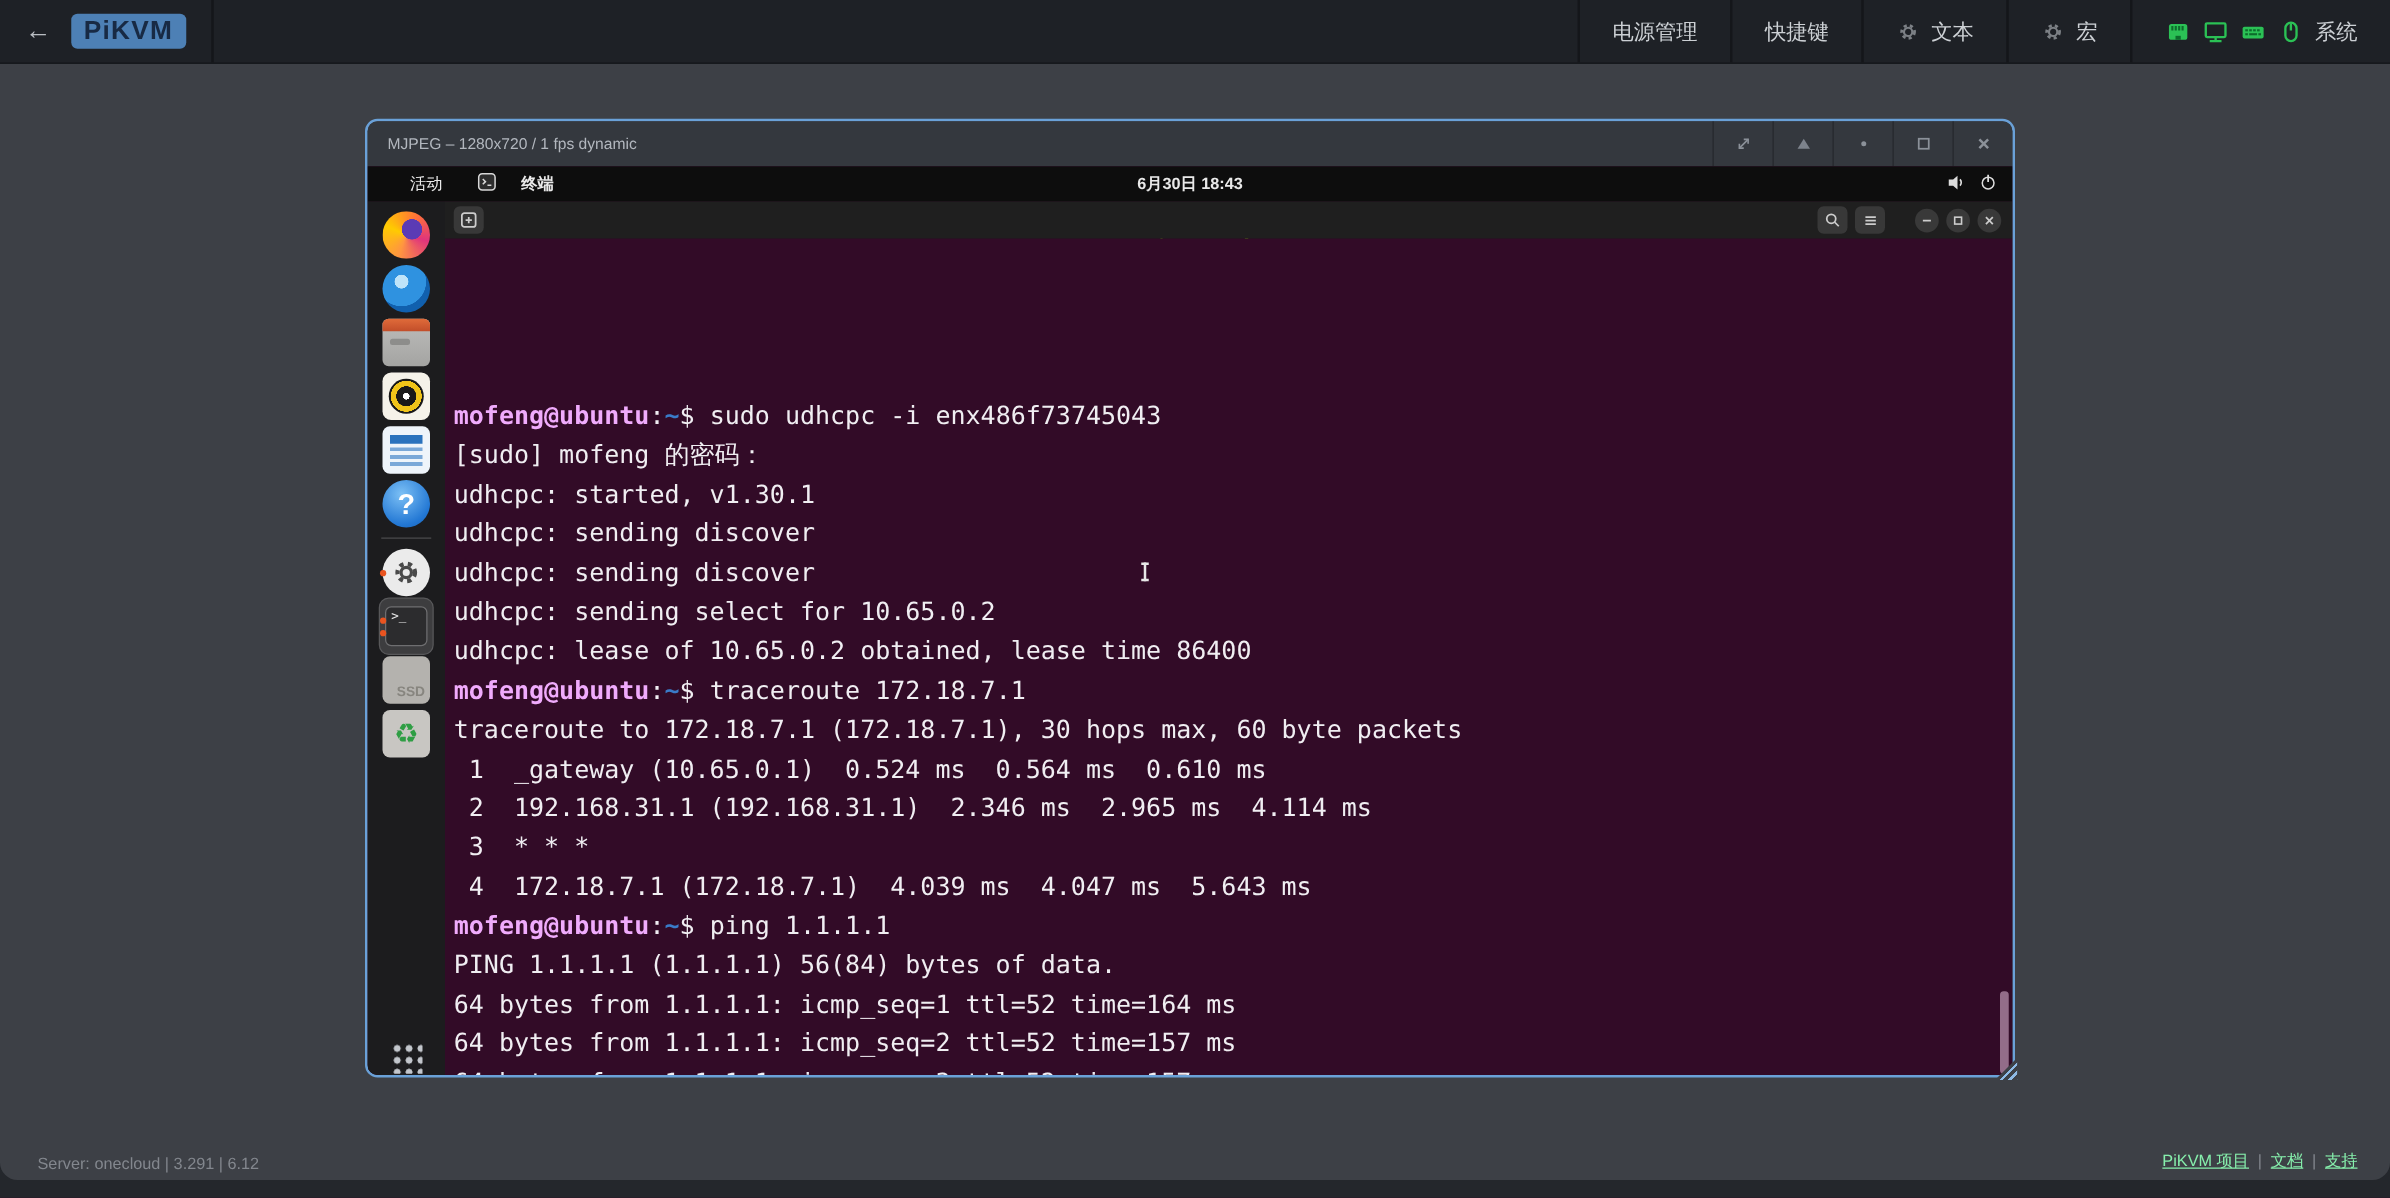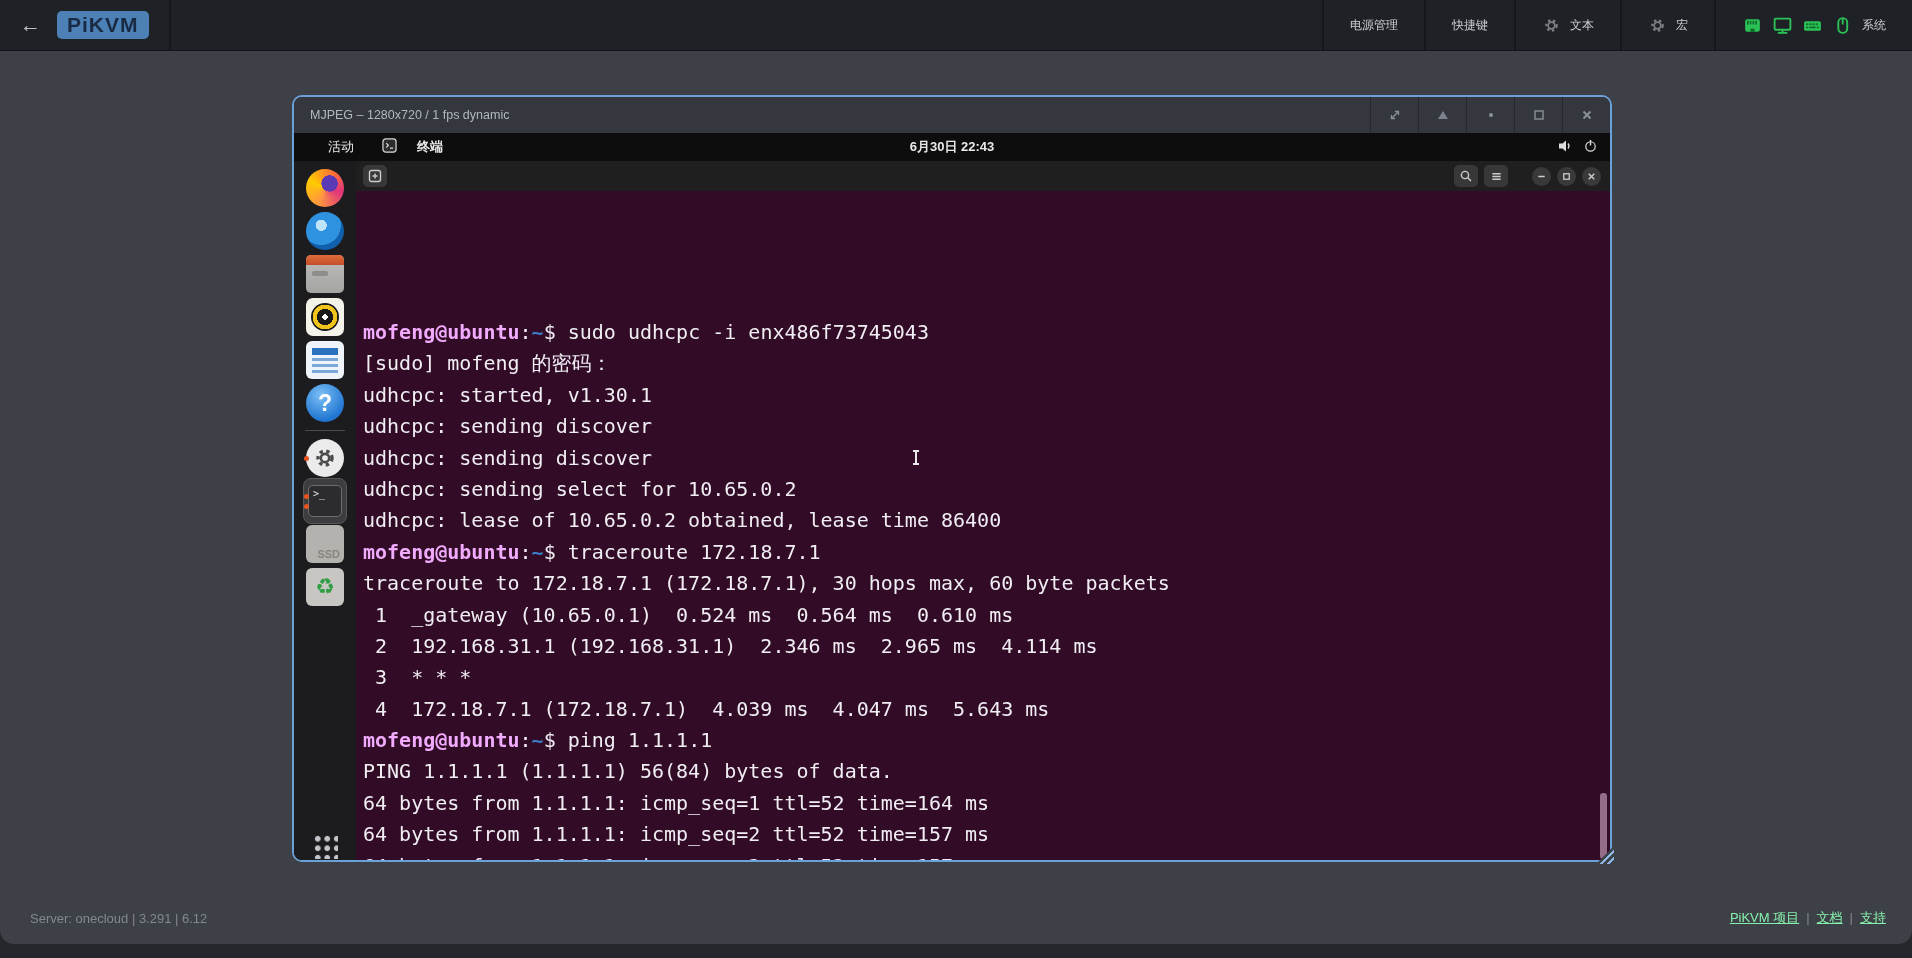--- a/index.html
+++ b/index.html
@@ -8,21 +8,21 @@
     border-radius:0 0 14px 14px;overflow:hidden;}
   
   .navbar{position:absolute;top:0;left:0;right:0;height:50px;background:#1e2126;
     display:flex;align-items:stretch;border-bottom:1px solid #121418;}
   .nav-left{display:flex;align-items:center;gap:16px;padding:0 20px;border-right:2px solid #14161a;}
   .back{color:#b9bdc2;font-size:21px;cursor:pointer;}
   .logo{background:#4d80b5;color:#182a44;font-weight:bold;font-size:21px;
     padding:2px 10px;border-radius:5px;letter-spacing:1px;}
   .nav-right{margin-left:auto;display:flex;align-items:stretch;}
   .nav-item{display:flex;align-items:center;gap:9px;padding:0 26px;
-    border-left:2px solid #14161a;color:#ccd0d4;font-size:12px;cursor:pointer;white-space:nowrap;}
+    border-left:2px solid #14161a;color:#ccd0d4;font-size:17px;cursor:pointer;white-space:nowrap;}
   .nav-item svg{display:block;}
   
   .stream-window{position:absolute;left:292px;top:95px;width:1320px;height:767px;
     border:2px solid #6aa1d8;border-radius:10px;background:#34383e;box-sizing:border-box;overflow:hidden;}
   .win-header{height:36px;display:flex;align-items:stretch;background:#34383e;}
   .win-title{flex:1;display:flex;align-items:center;padding-left:16px;color:#b2b7be;font-size:12.5px;}
   .win-btn{width:47px;display:flex;align-items:center;justify-content:center;
     border-left:1px solid #24272c;cursor:pointer;}
   
   .video{position:relative;width:1316px;height:738px;background:#320b27;overflow:hidden;cursor:default;}
@@ -97,21 +97,21 @@
     background:#936d89;border-radius:3px;cursor:pointer;}
   .mouse-ibeam{position:absolute;left:559px;top:259px;width:2px;height:15px;background:#e8e8e8;}
   .mouse-ibeam::before,.mouse-ibeam::after{content:"";position:absolute;left:-2px;width:6px;height:2px;background:#e8e8e8;}
   .mouse-ibeam::before{top:0;} .mouse-ibeam::after{bottom:0;}
   
   .resize-grip{position:absolute;left:1596px;top:846px;width:18px;height:18px;
     clip-path:polygon(100% 0,100% 100%,0 100%);
     background:repeating-linear-gradient(135deg,#8db9e4 0 2px,#3d4046 2px 5px);}
   
   .footer{position:absolute;left:0;right:0;bottom:0;height:40px;display:flex;
-    align-items:center;justify-content:space-between;padding:0 26px 6px 30px;
+    align-items:flex-end;justify-content:space-between;padding:0 26px 6px 30px;
     color:#83878e;font-size:13px;}
   .footer a{color:#86efac;text-decoration:underline;cursor:pointer;}
   .flinks span.sep{margin:0 7px;text-decoration:none;}
 </style>
 </head>
 <body>
 
 <div class="page">
 
   <header class="navbar">
@@ -239,21 +239,21 @@
       <div class="gnome-bar">
         <span class="activities">活动</span>
         <span class="app-indicator">
           <span><svg width="15" height="15" viewBox="0 0 16 16">
                 <rect x="1" y="1" width="14" height="14" rx="3" fill="#2d2d2d" stroke="#d8d8d8" stroke-width="1.3"></rect>
                 <path d="M4.5 5.5l2.3 2.3-2.3 2.3" stroke="#d8d8d8" stroke-width="1.3" fill="none"></path>
                 <line x1="8.5" y1="10.8" x2="11.8" y2="10.8" stroke="#d8d8d8" stroke-width="1.3"></line>
               </svg></span>
           <span>终端</span>
         </span>
-        <span class="clock">6月30日 22:43</span>
+        <span class="clock">6月30日 18:43</span>
         <span class="status-icons">
           <span><svg width="16" height="16" viewBox="0 0 16 16">
                 <polygon points="2,5.5 5.5,5.5 9,2.5 9,13.5 5.5,10.5 2,10.5" fill="#dddddd"></polygon>
                 <path d="M11 5.5a4 4 0 0 1 0 5" stroke="#dddddd" stroke-width="1.3" fill="none"></path>
               </svg></span>
           <span><svg width="15" height="15" viewBox="0 0 16 16">
                 <circle cx="8" cy="9" r="5" stroke="#dddddd" stroke-width="1.3" fill="none"></circle>
                 <line x1="8" y1="2" x2="8" y2="8" stroke="#dddddd" stroke-width="1.5"></line>
               </svg></span>
         </span>

